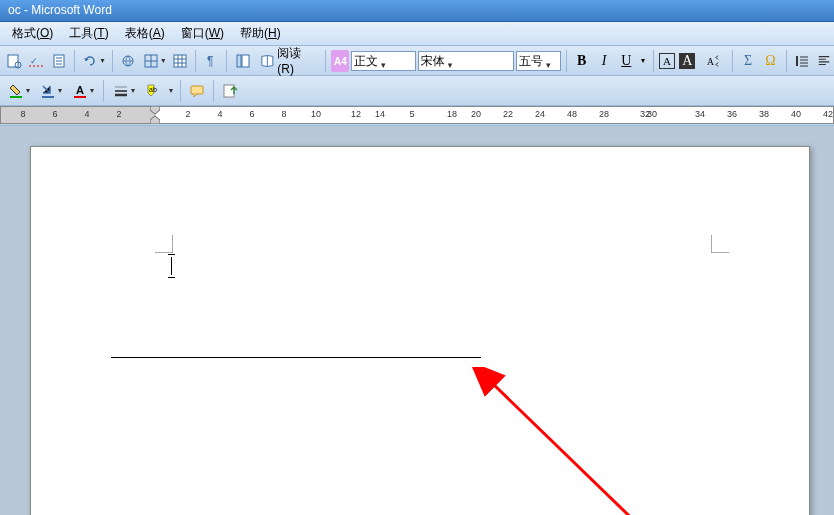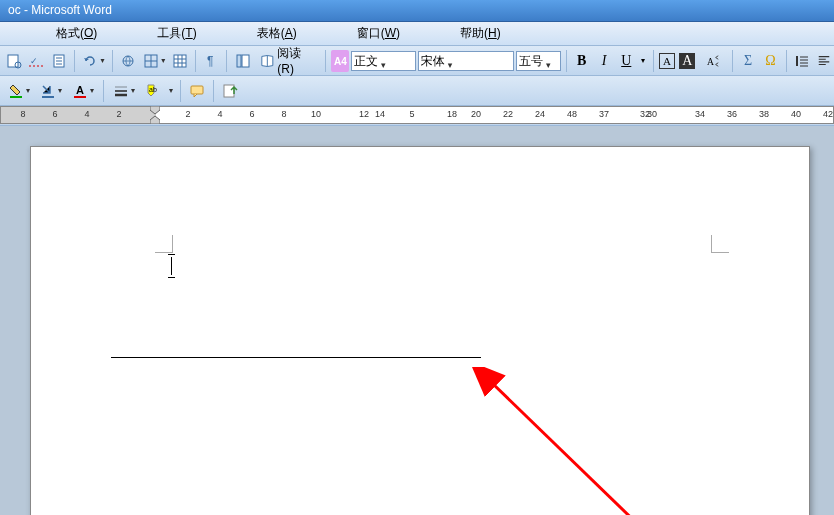--- a/index.html
+++ b/index.html
@@ -29,21 +29,20 @@
   height: 24px;
   border-bottom: 1px solid #9bb8d8;
   display: flex;
   align-items: center;
   padding-left: 4px;
 }
 .menubar .menu-item {
   padding: 3px 8px;
   cursor: pointer;
   color: #000;
-  margin-left: 44px;
 }
 .menubar .menu-item u { text-decoration: underline; }
 
 
 .toolbar {
   background: linear-gradient(to bottom, #dce9f7, #c0d6ee);
   height: 30px;
   border-bottom: 1px solid #9bb8d8;
   display: flex;
   align-items: center;
@@ -444,29 +443,29 @@
       <span class="ruler-label" style="left:54px">6</span>
       <span class="ruler-label" style="left:86px">4</span>
       <span class="ruler-label" style="left:118px">2</span>
     </div>
     <div class="ruler-section" style="flex:1; position:relative">
       <span class="ruler-label" style="left:32px">2</span>
       <span class="ruler-label" style="left:64px">4</span>
       <span class="ruler-label" style="left:96px">6</span>
       <span class="ruler-label" style="left:128px">8</span>
       <span class="ruler-label" style="left:160px">10</span>
-      <span class="ruler-label" style="left:208px">12</span>
+      <span class="ruler-label" style="left:200px">12</span>
       <span class="ruler-label" style="left:224px">14</span>
       <span class="ruler-label" style="left:256px">5</span>
       <span class="ruler-label" style="left:296px">18</span>
       <span class="ruler-label" style="left:320px">20</span>
       <span class="ruler-label" style="left:352px">22</span>
       <span class="ruler-label" style="left:384px">24</span>
       <span class="ruler-label" style="left:416px">48</span>
-      <span class="ruler-label" style="left:448px">37</span>
+      <span class="ruler-label" style="left:448px">28</span>
       <span class="ruler-label" style="left:496px">30</span>
       <span class="ruler-label" style="left:489px">32</span>
       <span class="ruler-label" style="left:544px">34</span>
       <span class="ruler-label" style="left:576px">36</span>
       <span class="ruler-label" style="left:608px">38</span>
       <span class="ruler-label" style="left:640px">40</span>
       <span class="ruler-label" style="left:672px">42</span>
     </div>
   </div>
   <svg class="indent-marker" style="left:150px" viewBox="0 0 10 18">

